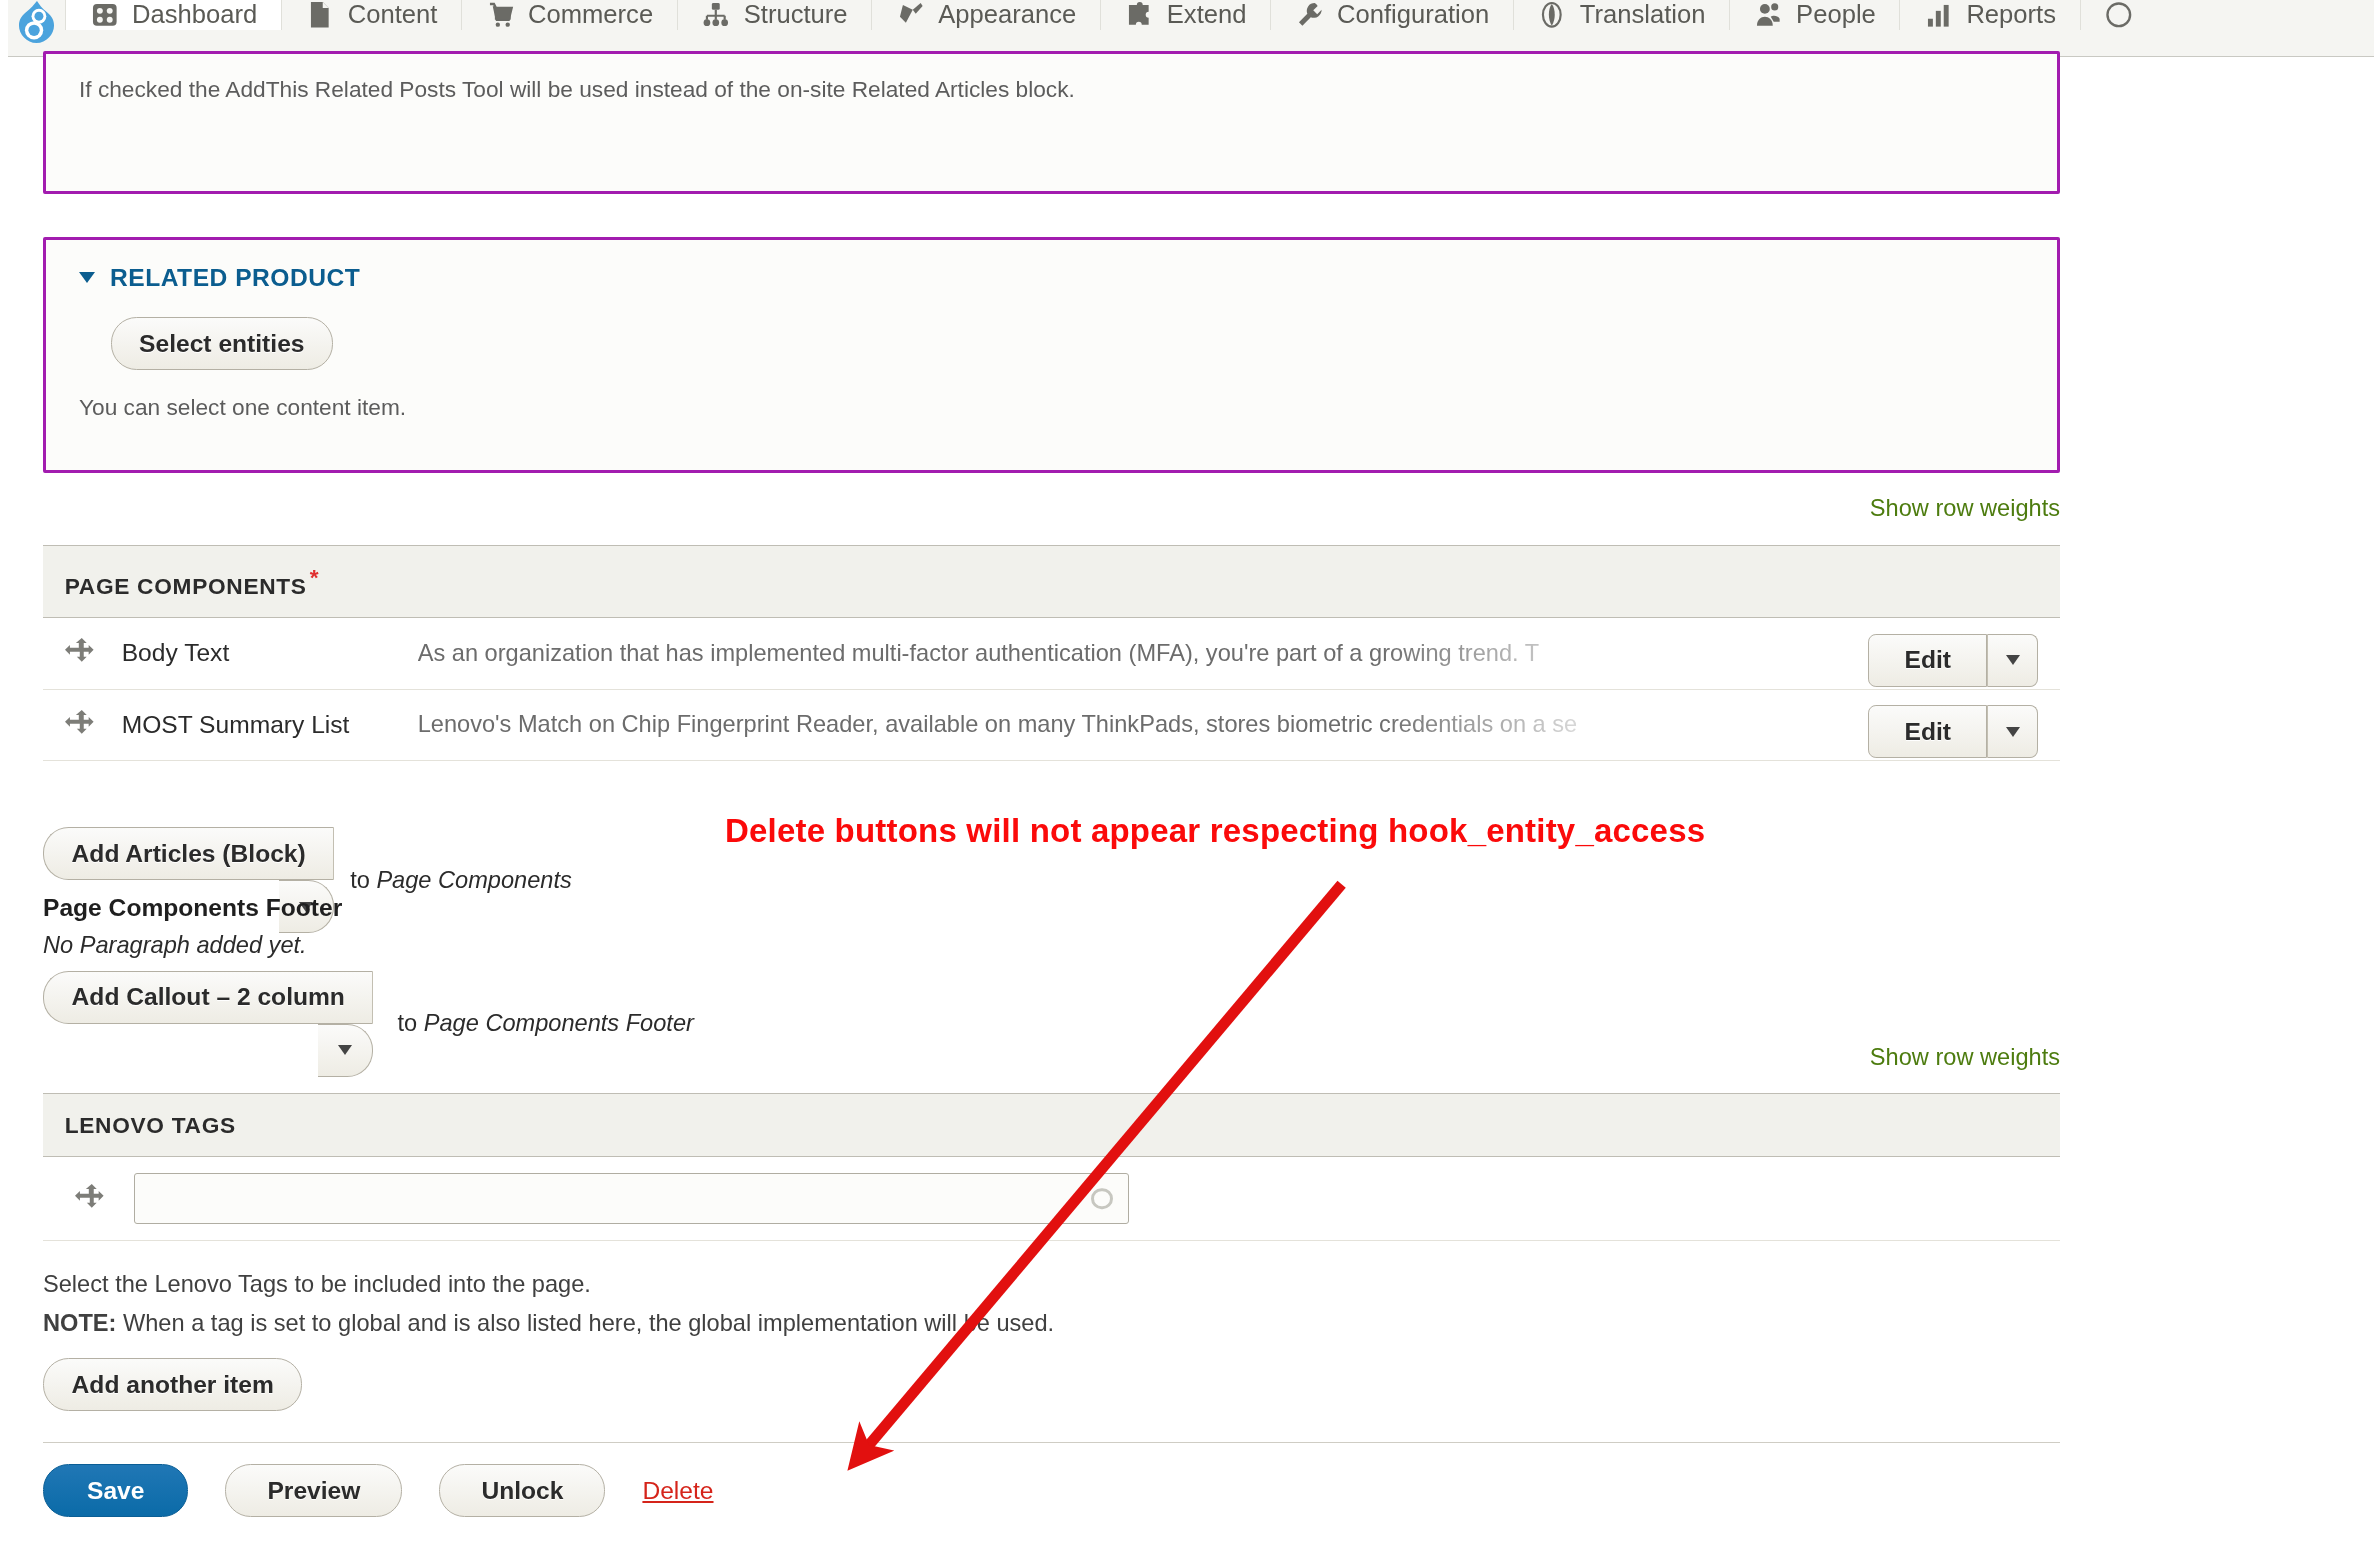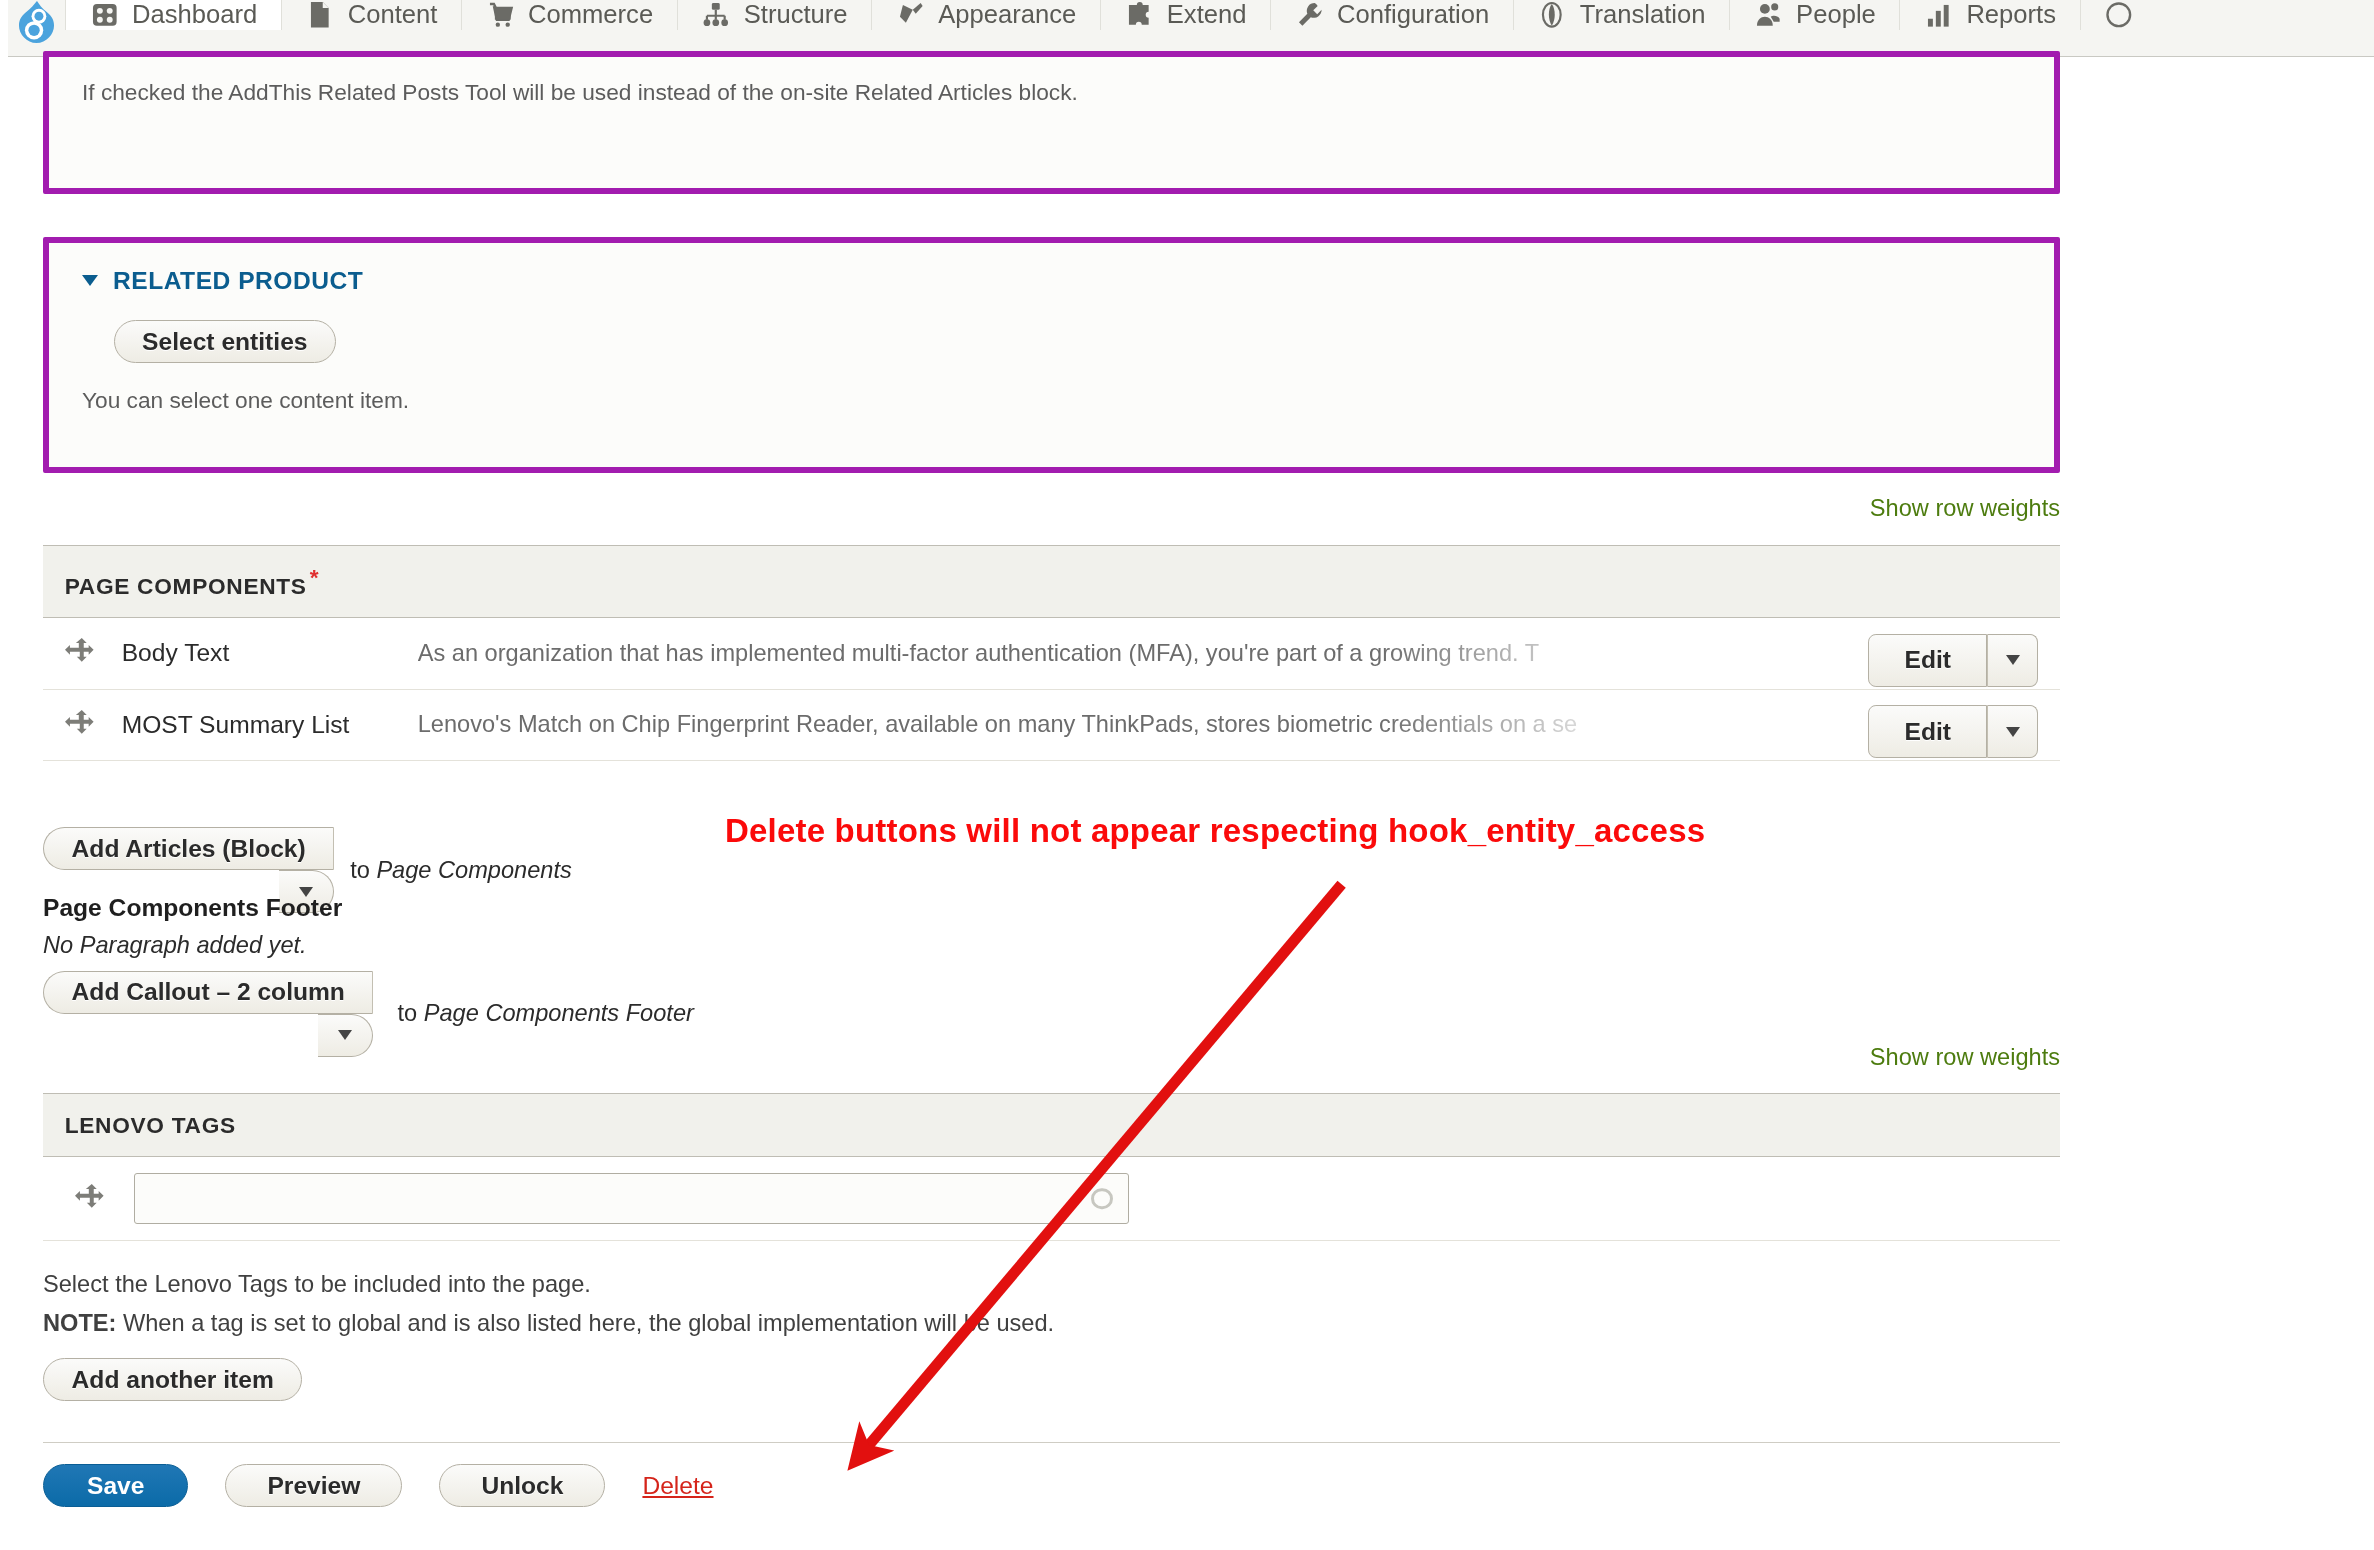--- a/index.html
+++ b/index.html
@@ -45,21 +45,21 @@
   #page {
     position: absolute;
     top: 57px; left: 0;
     width: 2374px; height: 1493px;
     background: #fff;
   }
   .wrap { position: absolute; left: 43px; width: 2017px; }
 
   
   .detailbox {
-    border: 6px solid #a21caf;
+    border: 3px solid #a21caf;
     background: #fcfcfa;
     border-radius: 2px;
   }
 
   .muted-desc { color: #5c5c5c; font-size: 22.7px; }
 
   
   .legend {
     color: #0b5d8f;
     font-size: 24.6px;
@@ -78,21 +78,21 @@
   
   .btn {
     display: inline-flex; align-items: center; justify-content: center;
     font-family: "Liberation Sans", sans-serif;
     font-size: 24.6px; font-weight: bold;
     color: #2b2b2b;
     background: linear-gradient(180deg,#fbfbfa 0%, #eeece4 100%);
     border: 1px solid #b4b0a4;
     border-radius: 25.6px;
     padding: 0 27.6px;
-    height: 43px;
+    height: 53px;
     cursor: pointer;
     text-shadow: 0 1px 0 #fff;
   }
   .btn-primary {
     background: linear-gradient(180deg,#2077b5 0%, #0b6ba8 100%);
     border: 1px solid #0a5e95;
     color: #fff;
     text-shadow: none;
   }
 

